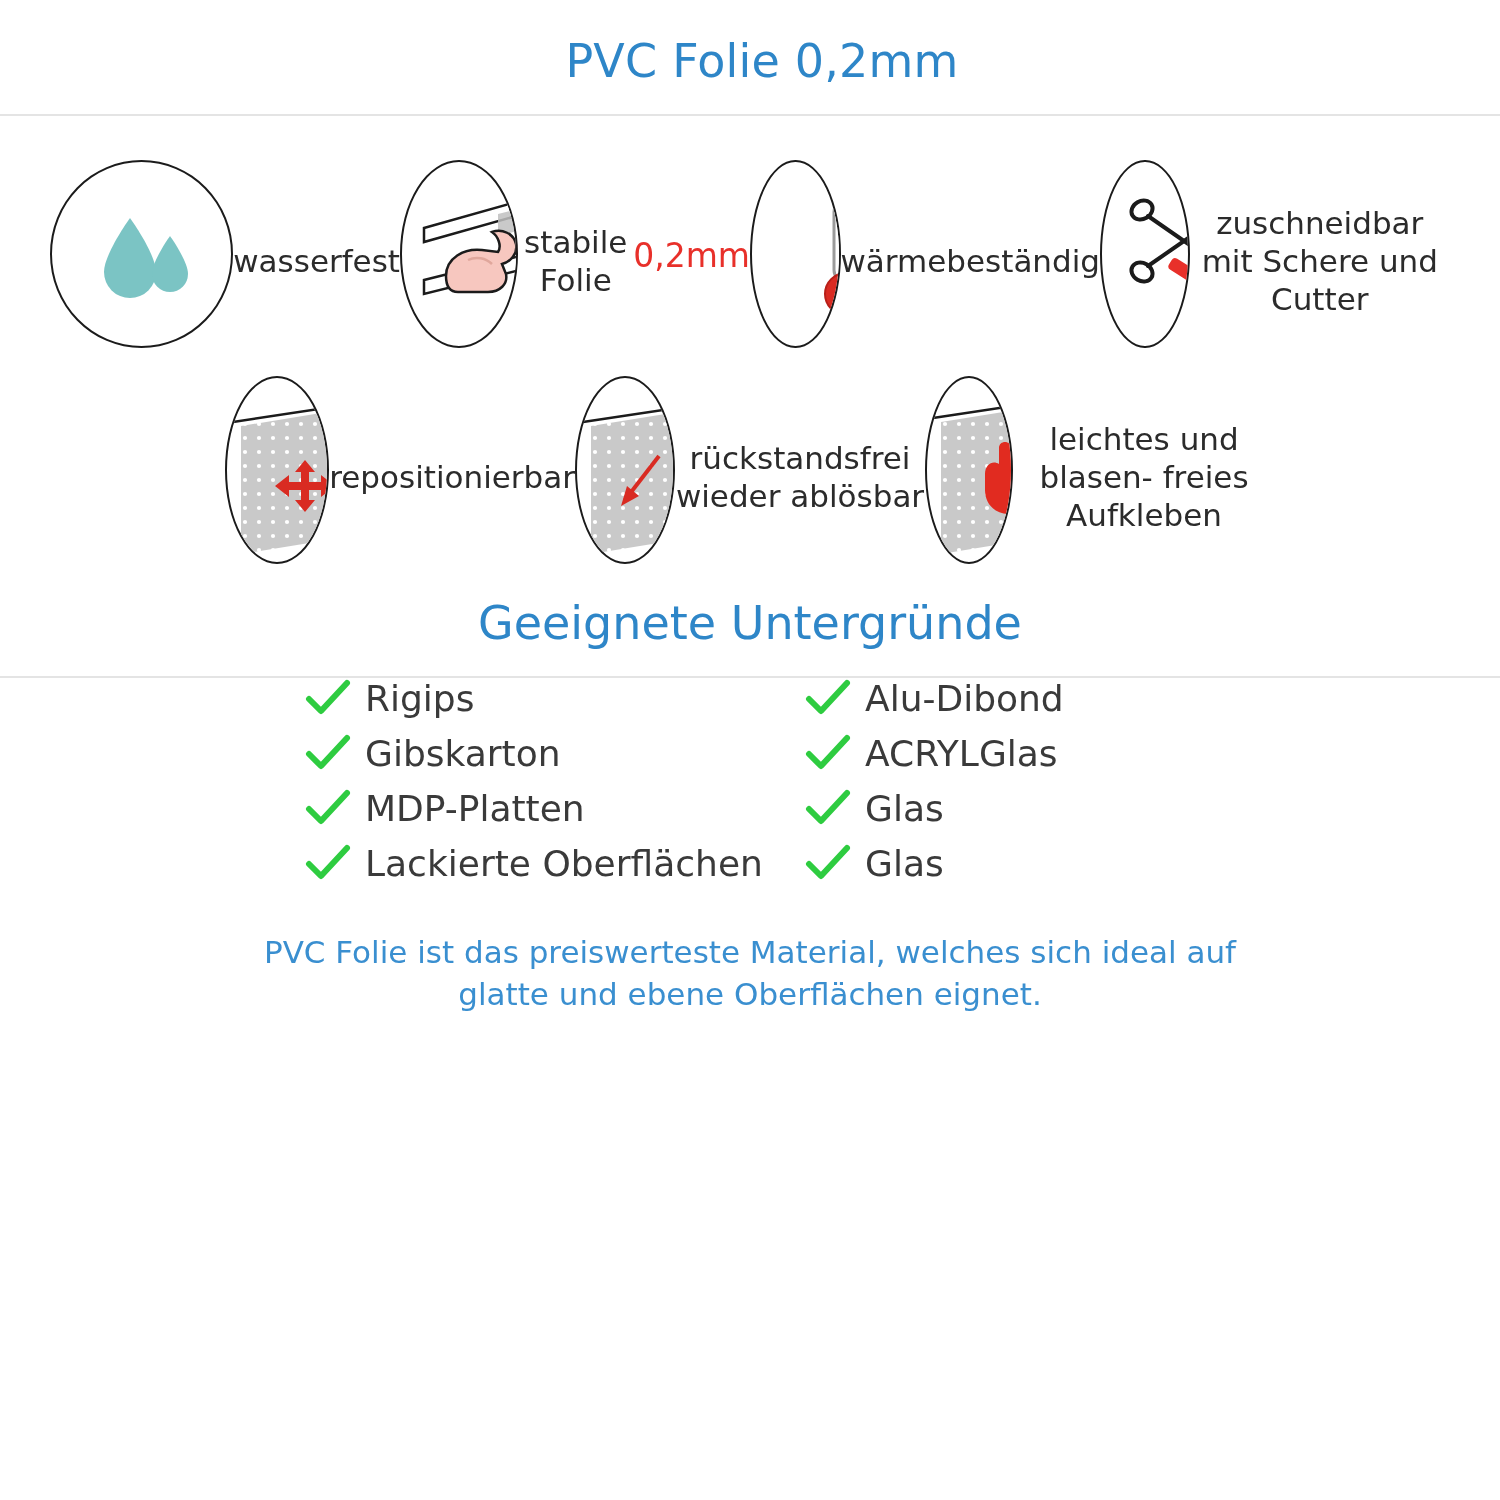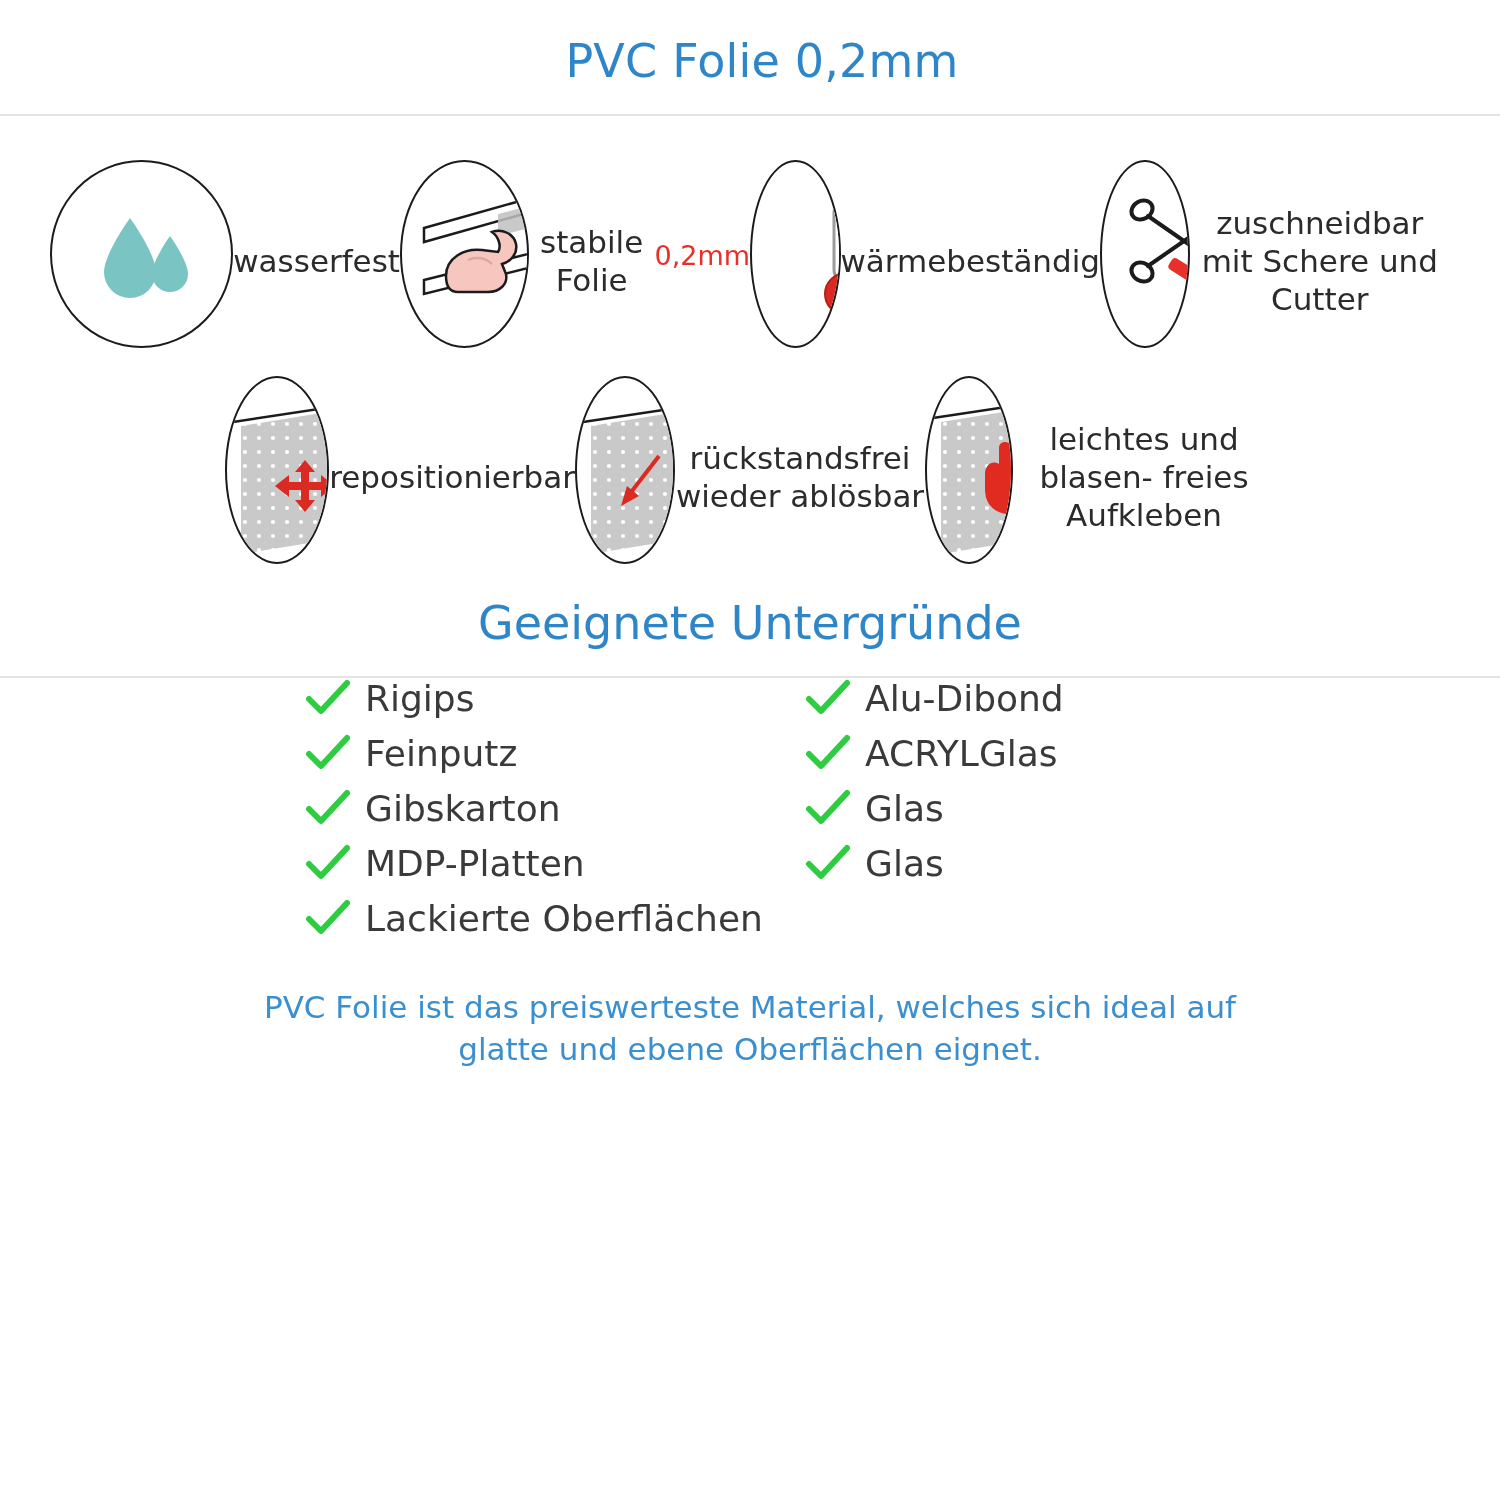--- a/index.html
+++ b/index.html
@@ -66,21 +66,21 @@
   }
   .circle svg { display: block; width: 188px; height: 188px; }
   .feat-label {
     margin-top: 16px;
     font-size: 31px;
     line-height: 1.22;
     color: #2b2b2b;
     max-width: 330px;
   }
   .feat-sub {
-    font-size: 27px;
+    font-size: 33px;
     color: #e8302a;
     margin-top: 2px;
   }
 
   
   .substrates {
     display: flex;
     justify-content: center;
   }
   .sub-col {
@@ -294,28 +294,20 @@
             </svg>
         </span>
         <span class="sub-text">Rigips</span>
       </div>
       <div class="sub-item">
         <span class="check">
           <svg viewBox="0 0 46 40" width="46" height="40">
               <path d="M4 20 L16 32 L42 4" fill="none" stroke="#2ecc40" stroke-width="6" stroke-linecap="round" stroke-linejoin="round"></path>
             </svg>
         </span>
-        <span class="sub-text">Feinputz</span>
-      </div>
-      <div class="sub-item">
-        <span class="check">
-          <svg viewBox="0 0 46 40" width="46" height="40">
-              <path d="M4 20 L16 32 L42 4" fill="none" stroke="#2ecc40" stroke-width="6" stroke-linecap="round" stroke-linejoin="round"></path>
-            </svg>
-        </span>
         <span class="sub-text">Gibskarton</span>
       </div>
       <div class="sub-item">
         <span class="check">
           <svg viewBox="0 0 46 40" width="46" height="40">
               <path d="M4 20 L16 32 L42 4" fill="none" stroke="#2ecc40" stroke-width="6" stroke-linecap="round" stroke-linejoin="round"></path>
             </svg>
         </span>
         <span class="sub-text">MDP-Platten</span>
       </div>

